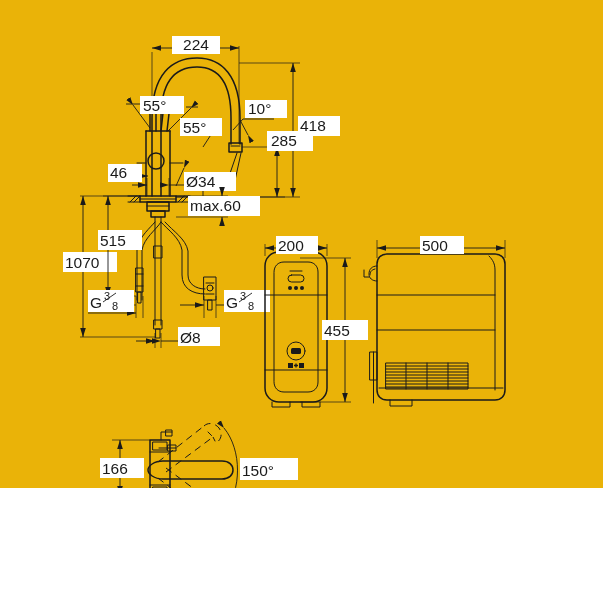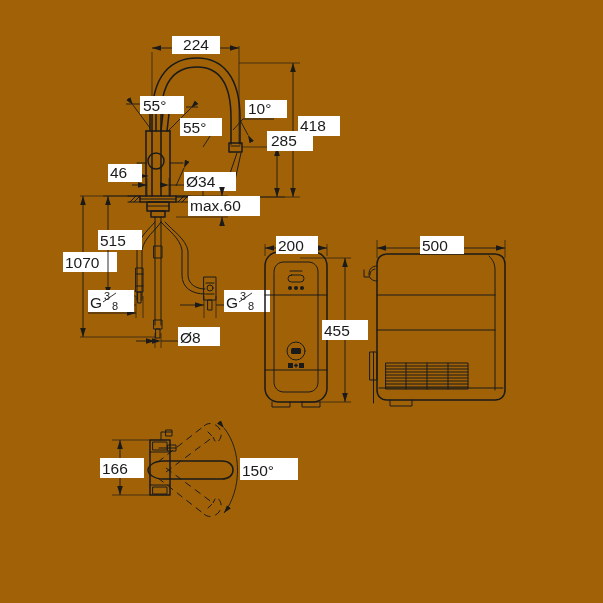--- a/index.html
+++ b/index.html
@@ -6,22 +6,22 @@
     margin: 0;
     padding: 0;
     background: #ffffff;
   }
   body {
     font-family: "Liberation Sans", sans-serif;
   }
   #sheet {
     position: relative;
     width: 603px;
-    height: 603px;
-    background: #a16207;
+    height: 488px;
+    background: #eab308;
     overflow: hidden;
   }
   #sheet svg {
     position: absolute;
     left: 0;
     top: 0;
   }
   text {
     font-family: "Liberation Sans", sans-serif;
     fill: #1a1a1a;

